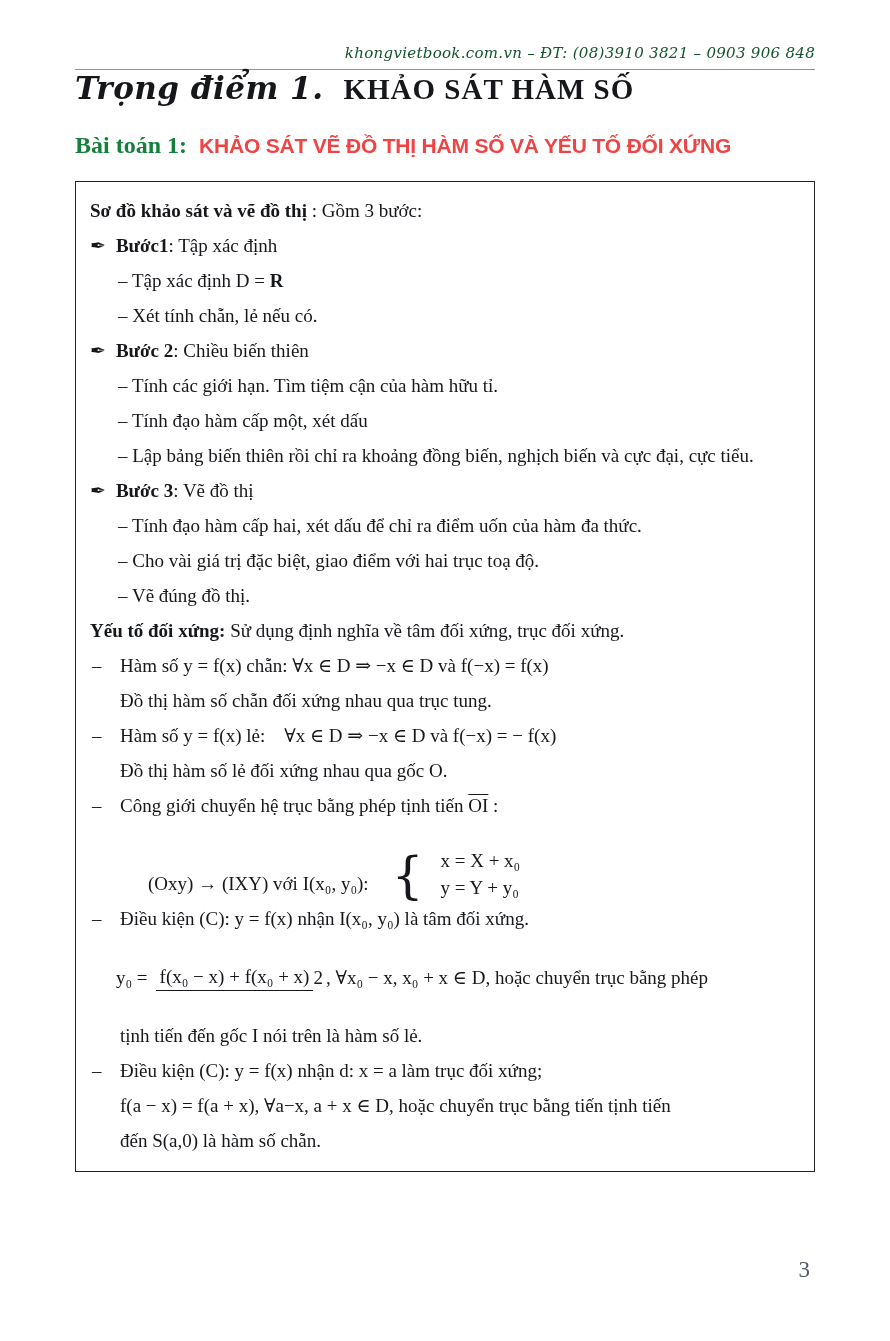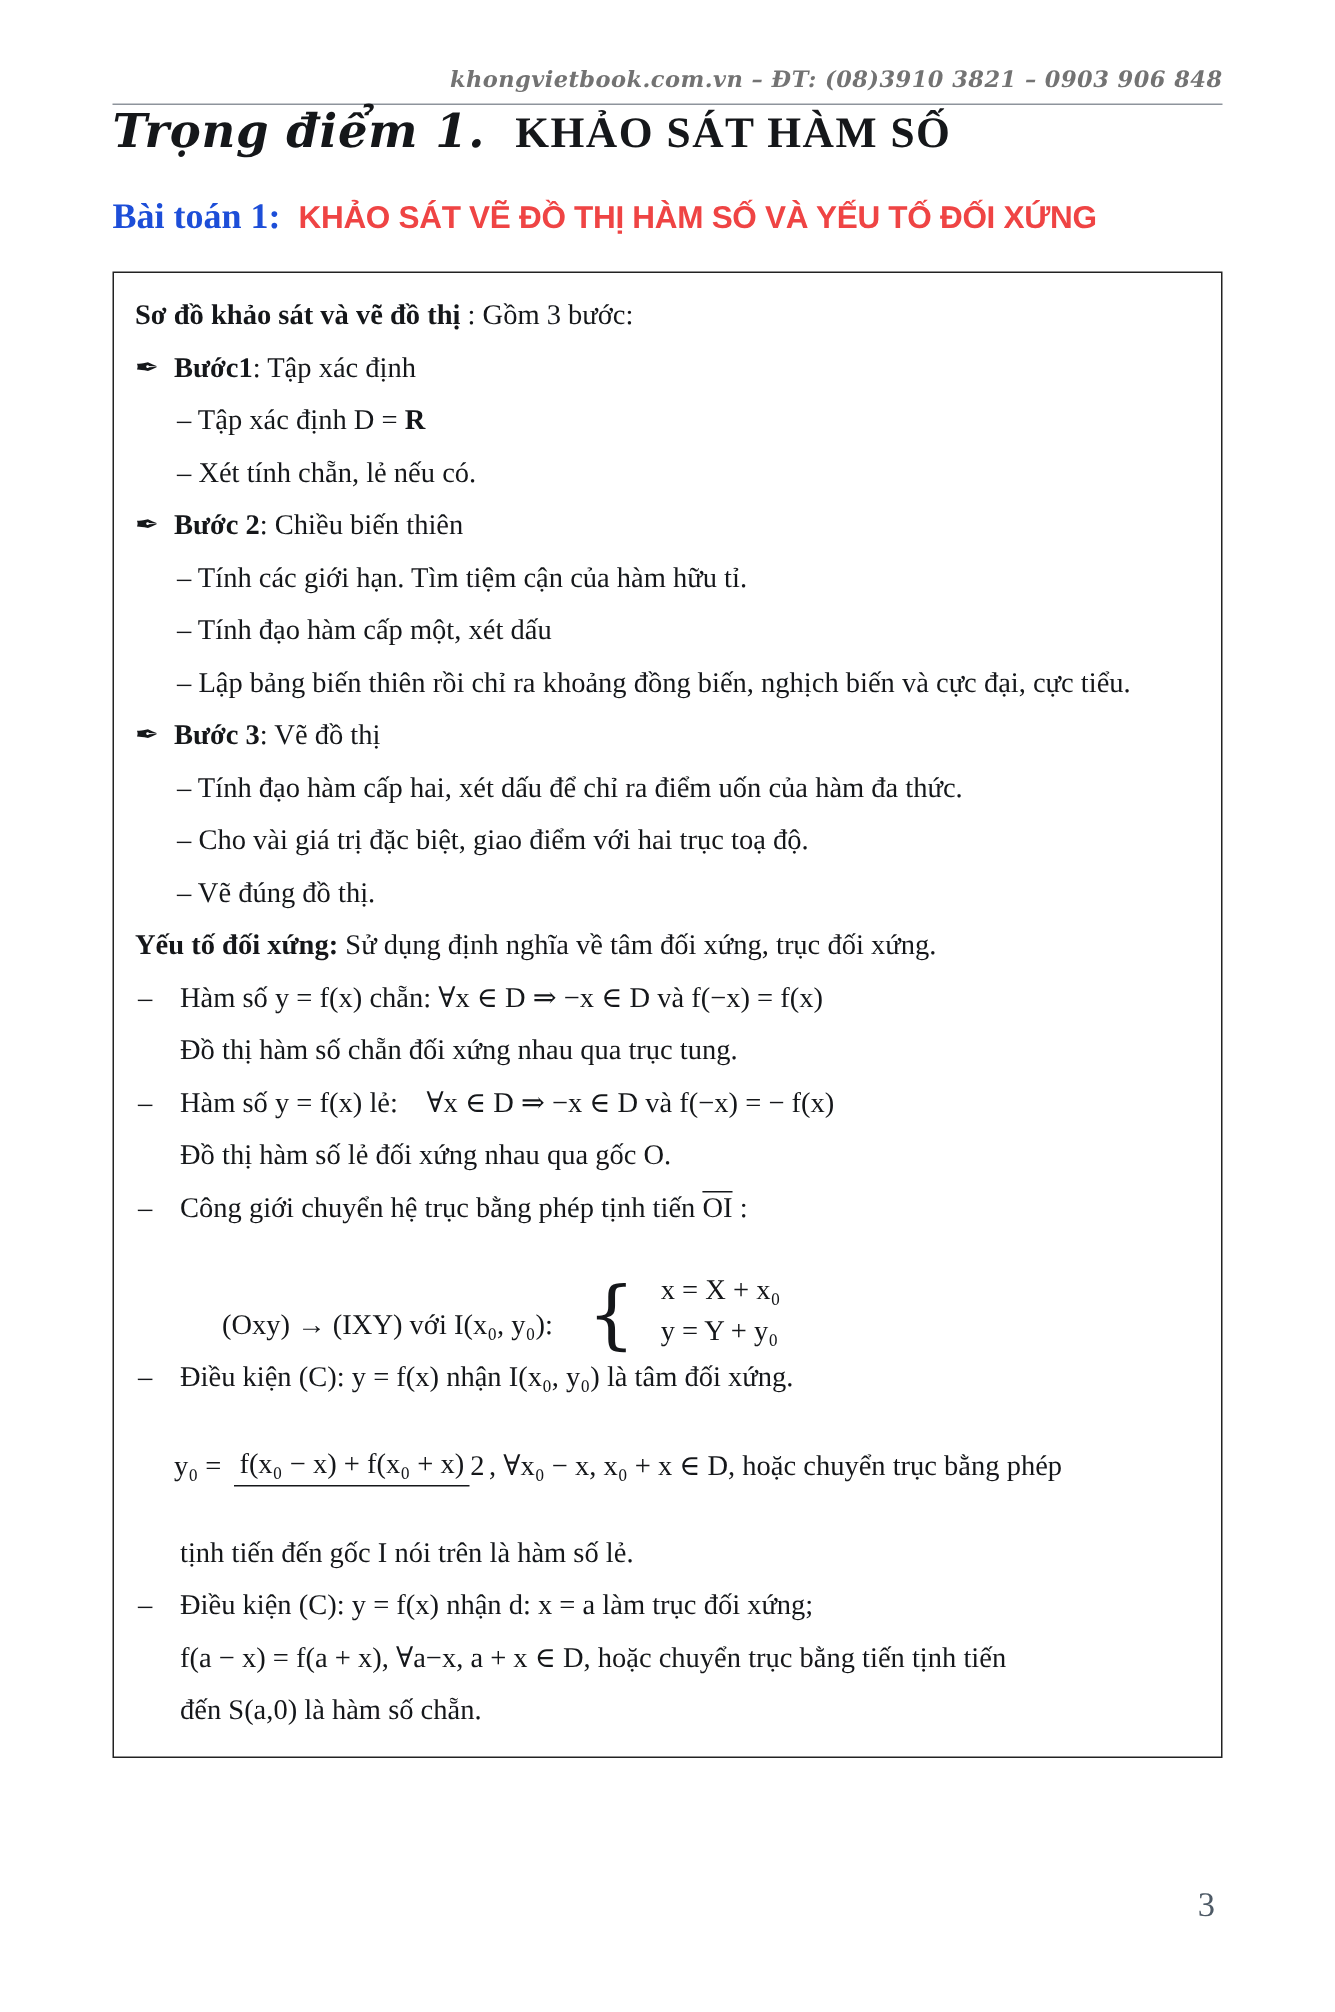--- a/index.html
+++ b/index.html
@@ -29,21 +29,21 @@
   .title-row { display:flex; align-items:baseline; gap:20px; }
   .title-script {
     font-family:"DejaVu Serif",serif;
     font-style:italic; font-weight:700;
     font-size:31px; letter-spacing:0.5px;
   }
   .title-main { font-weight:700; font-size:29px; letter-spacing:1px; }
 
   
   .subtitle-row { margin-top:26px; display:flex; align-items:baseline; gap:12px; }
-  .subtitle-label { font-weight:700; font-size:24px; color:#1d4ed8; }
+  .subtitle-label { font-weight:700; font-size:24px; color:#15803d; }
   .subtitle-text {
     font-family:"Liberation Sans","DejaVu Sans",sans-serif;
     font-weight:700; font-size:21px; letter-spacing:-0.2px;
   }
 
   
   .content-box {
     margin-top:22px;
     border:1.5px solid #222;
     padding:11px 14px 13px 14px;
@@ -76,21 +76,21 @@
     position:absolute; right:80px; bottom:58px;
     font-size:23px; color:#4e5a66;
   }
 </style>
 </head>
 <body>
 
 <div class="page">
 
   <div class="header">
-    <span style="color: #737373; font-weight: bold;">khongvietbook.com.vn – ĐT: (08)3910 3821 – 0903 906 848</span>
+    <span style="color: #14532d;">khongvietbook.com.vn – ĐT: (08)3910 3821 – 0903 906 848</span>
   </div>
 
   <div class="title-row">
     <span class="title-script">Trọng điểm 1.</span>
     <span class="title-main">KHẢO SÁT HÀM SỐ</span>
   </div>
 
   <div class="subtitle-row">
     <span class="subtitle-label">Bài toán 1:</span>
     <span class="subtitle-text" style="color: #ef4444;">KHẢO SÁT VẼ ĐỒ THỊ HÀM SỐ VÀ YẾU TỐ ĐỐI XỨNG</span>

